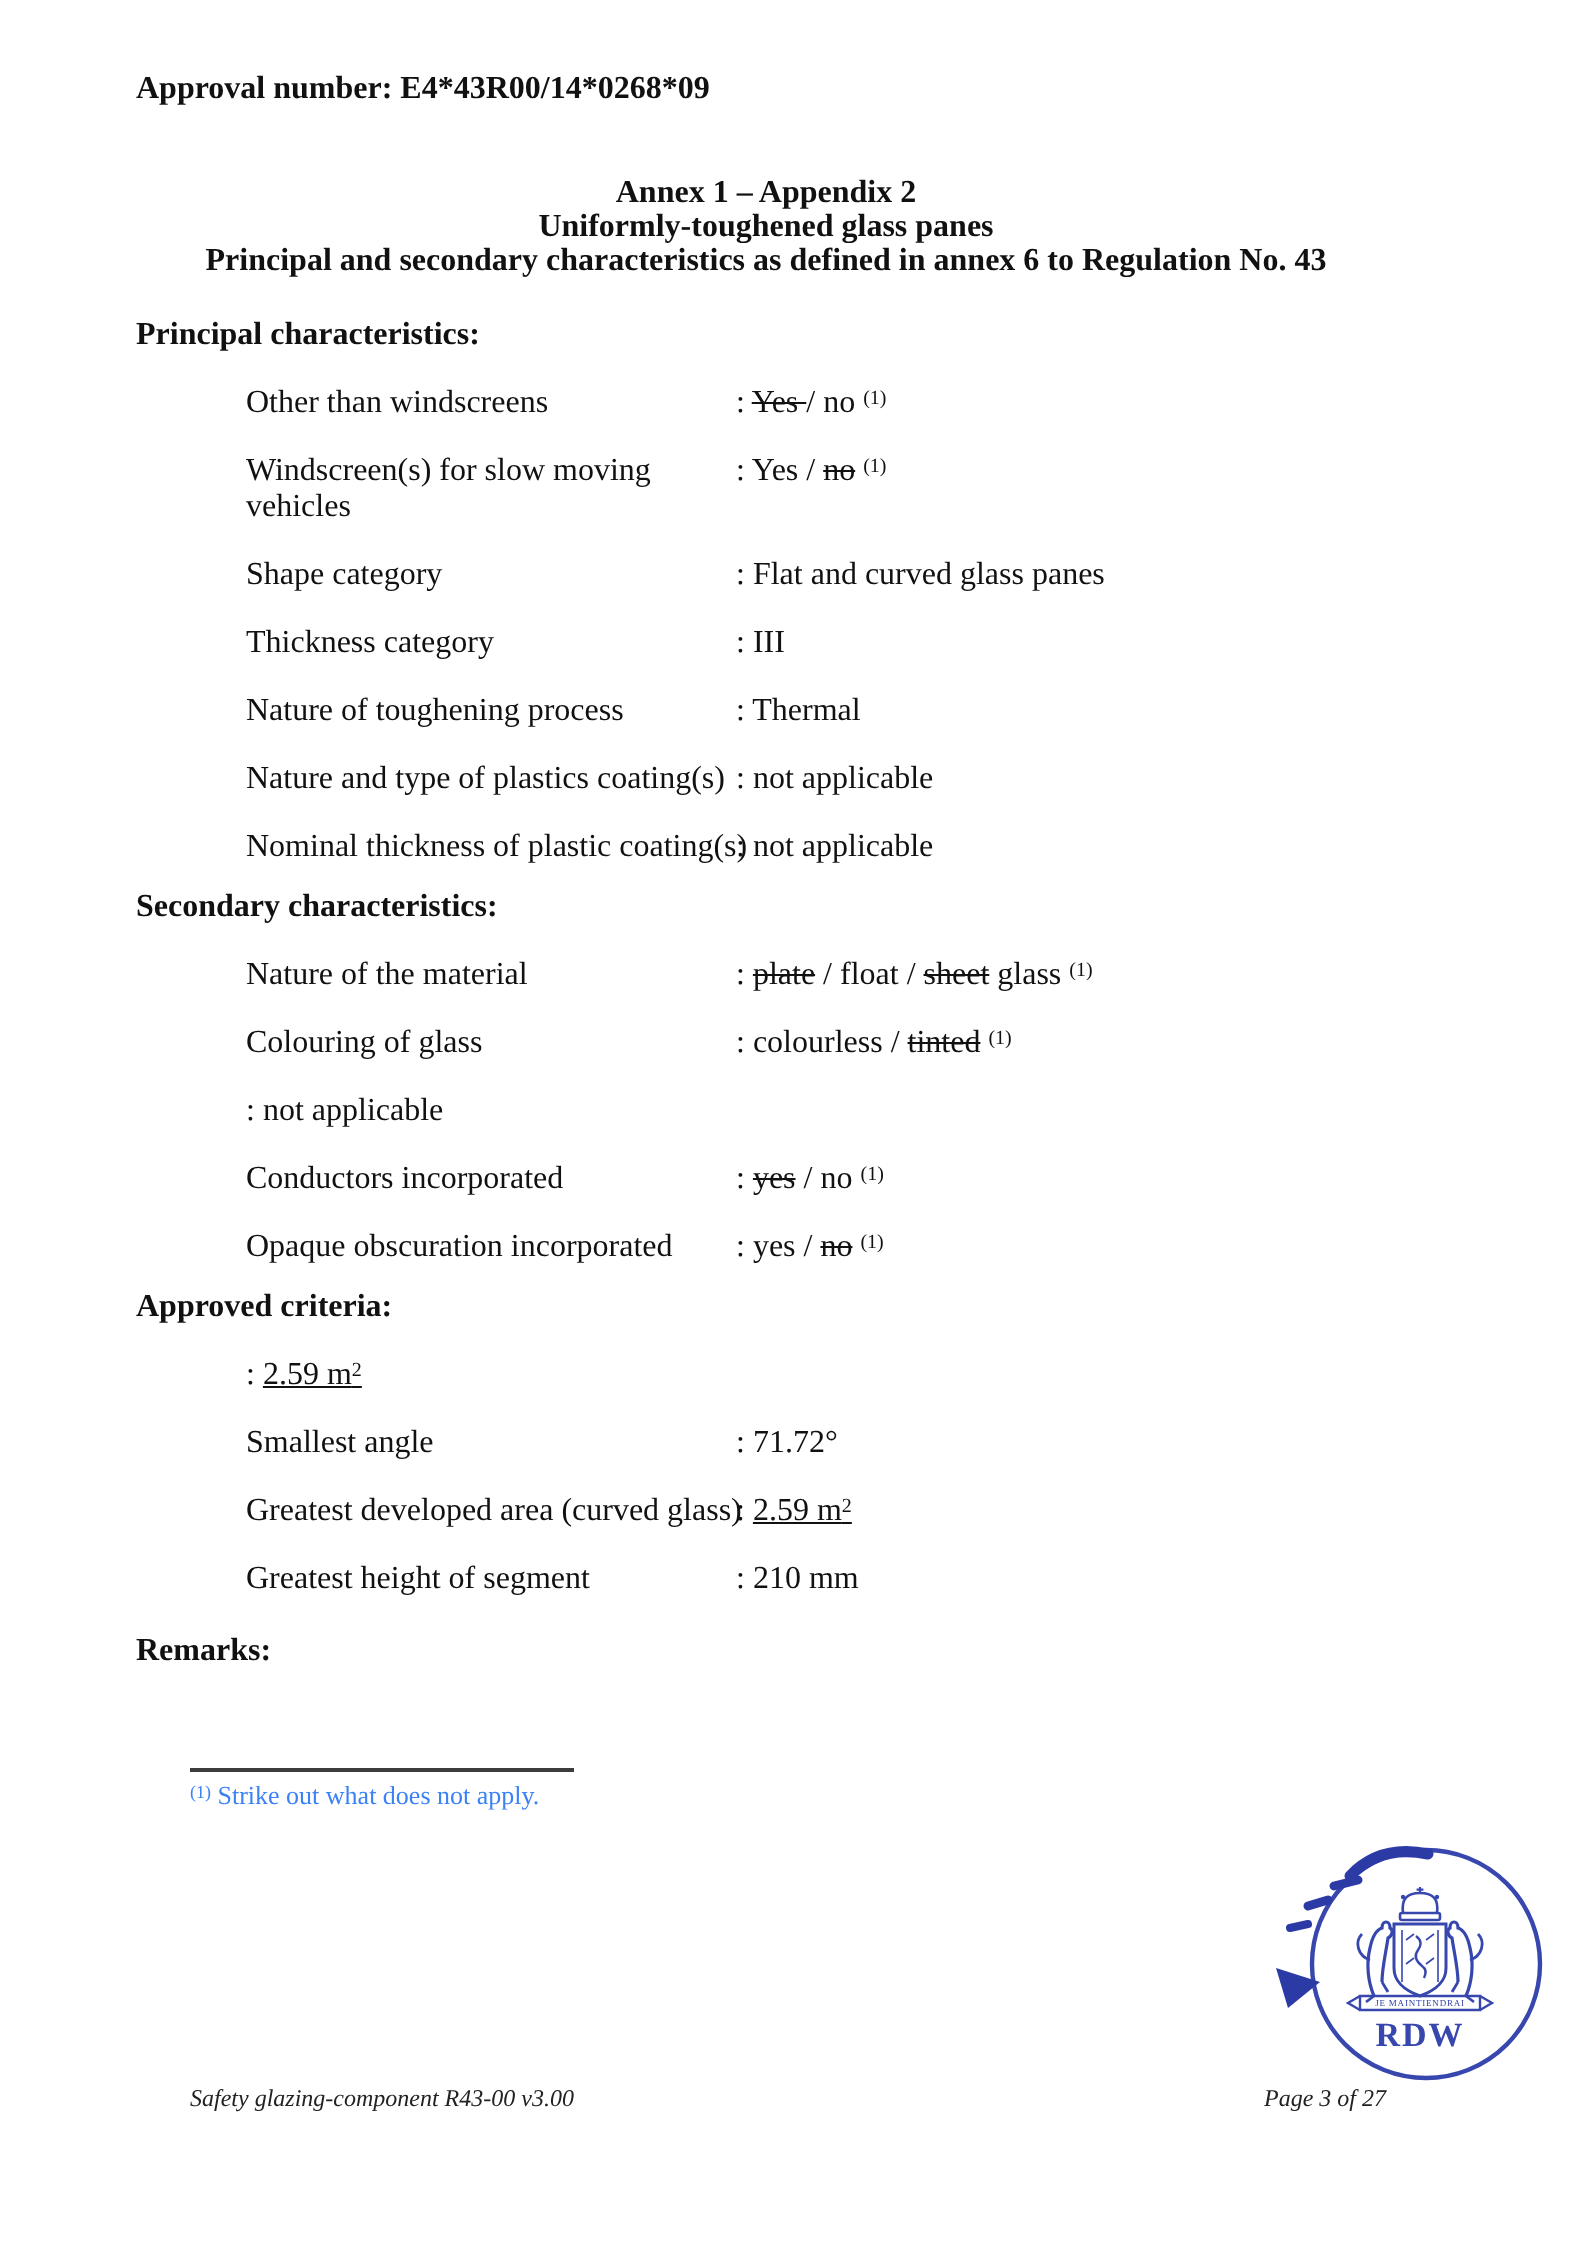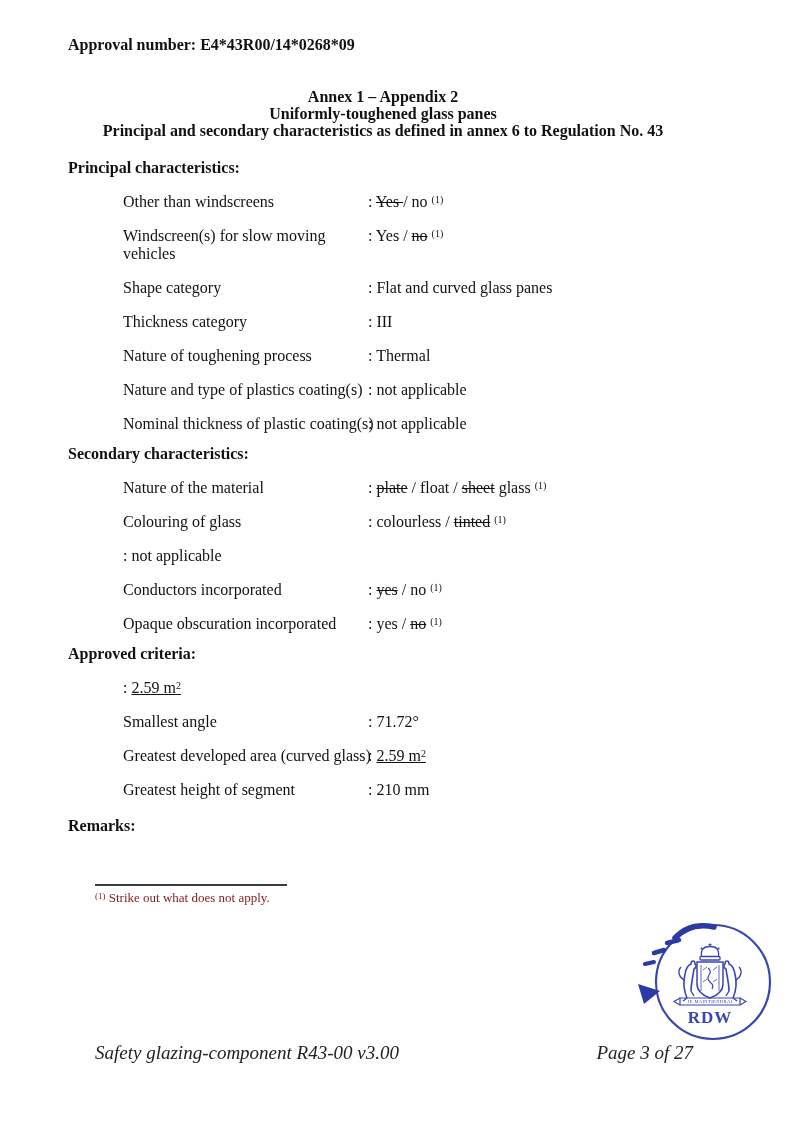--- a/index.html
+++ b/index.html
@@ -36,40 +36,40 @@
   .row .label { width: 245px; flex: 0 0 245px; }
   .row .label div { white-space: nowrap; }
   .row .value { white-space: nowrap; }
 
   s { text-decoration: line-through; }
   .u { text-decoration: underline; }
   sup { font-size: 10px; line-height: 0; vertical-align: 4px; }
 
   .footnote { position: absolute; left: 95px; top: 884px; }
   .footnote-rule { width: 192px; border-top: 2px solid #3c3c3c; }
-  .footnote-text { margin-top: 4px; font-size: 13px; color: #7f1d1d; }
+  .footnote-text { margin-top: 4px; font-size: 13px; color: #3b82f6; }
   .footnote-text sup { font-size: 9px; vertical-align: 3px; }
 
   .stamp { position: absolute; left: 635px; top: 918px; width: 148px; height: 128px; }
   .stamp svg { display: block; }
   .st { stroke: var(--stamp-color, #3847ae); fill: none; }
   .sf { fill: var(--stamp-color, #3847ae); }
   .mk { stroke: var(--marks-color, #2c3aa6); fill: none; stroke-linecap: round; }
   .mkf { fill: var(--marks-color, #2c3aa6); }
   .stamp-text { fill: var(--stamp-color, #3847ae); font-family: "Liberation Serif", serif; }
 
   .footer {
     position: absolute;
     left: 95px;
     right: 100px;
     top: 1042px;
     display: flex;
     justify-content: space-between;
     font-style: italic;
-    font-size: 19px;
+    font-size: 12px;
     color: #222;
   }
 </style>
 </head>
 <body>
 
 <div class="page">
   <div class="content">
 
     <div class="approval"><span>Approval number:</span> <span>E4*43R00/14*0268*09</span></div>

